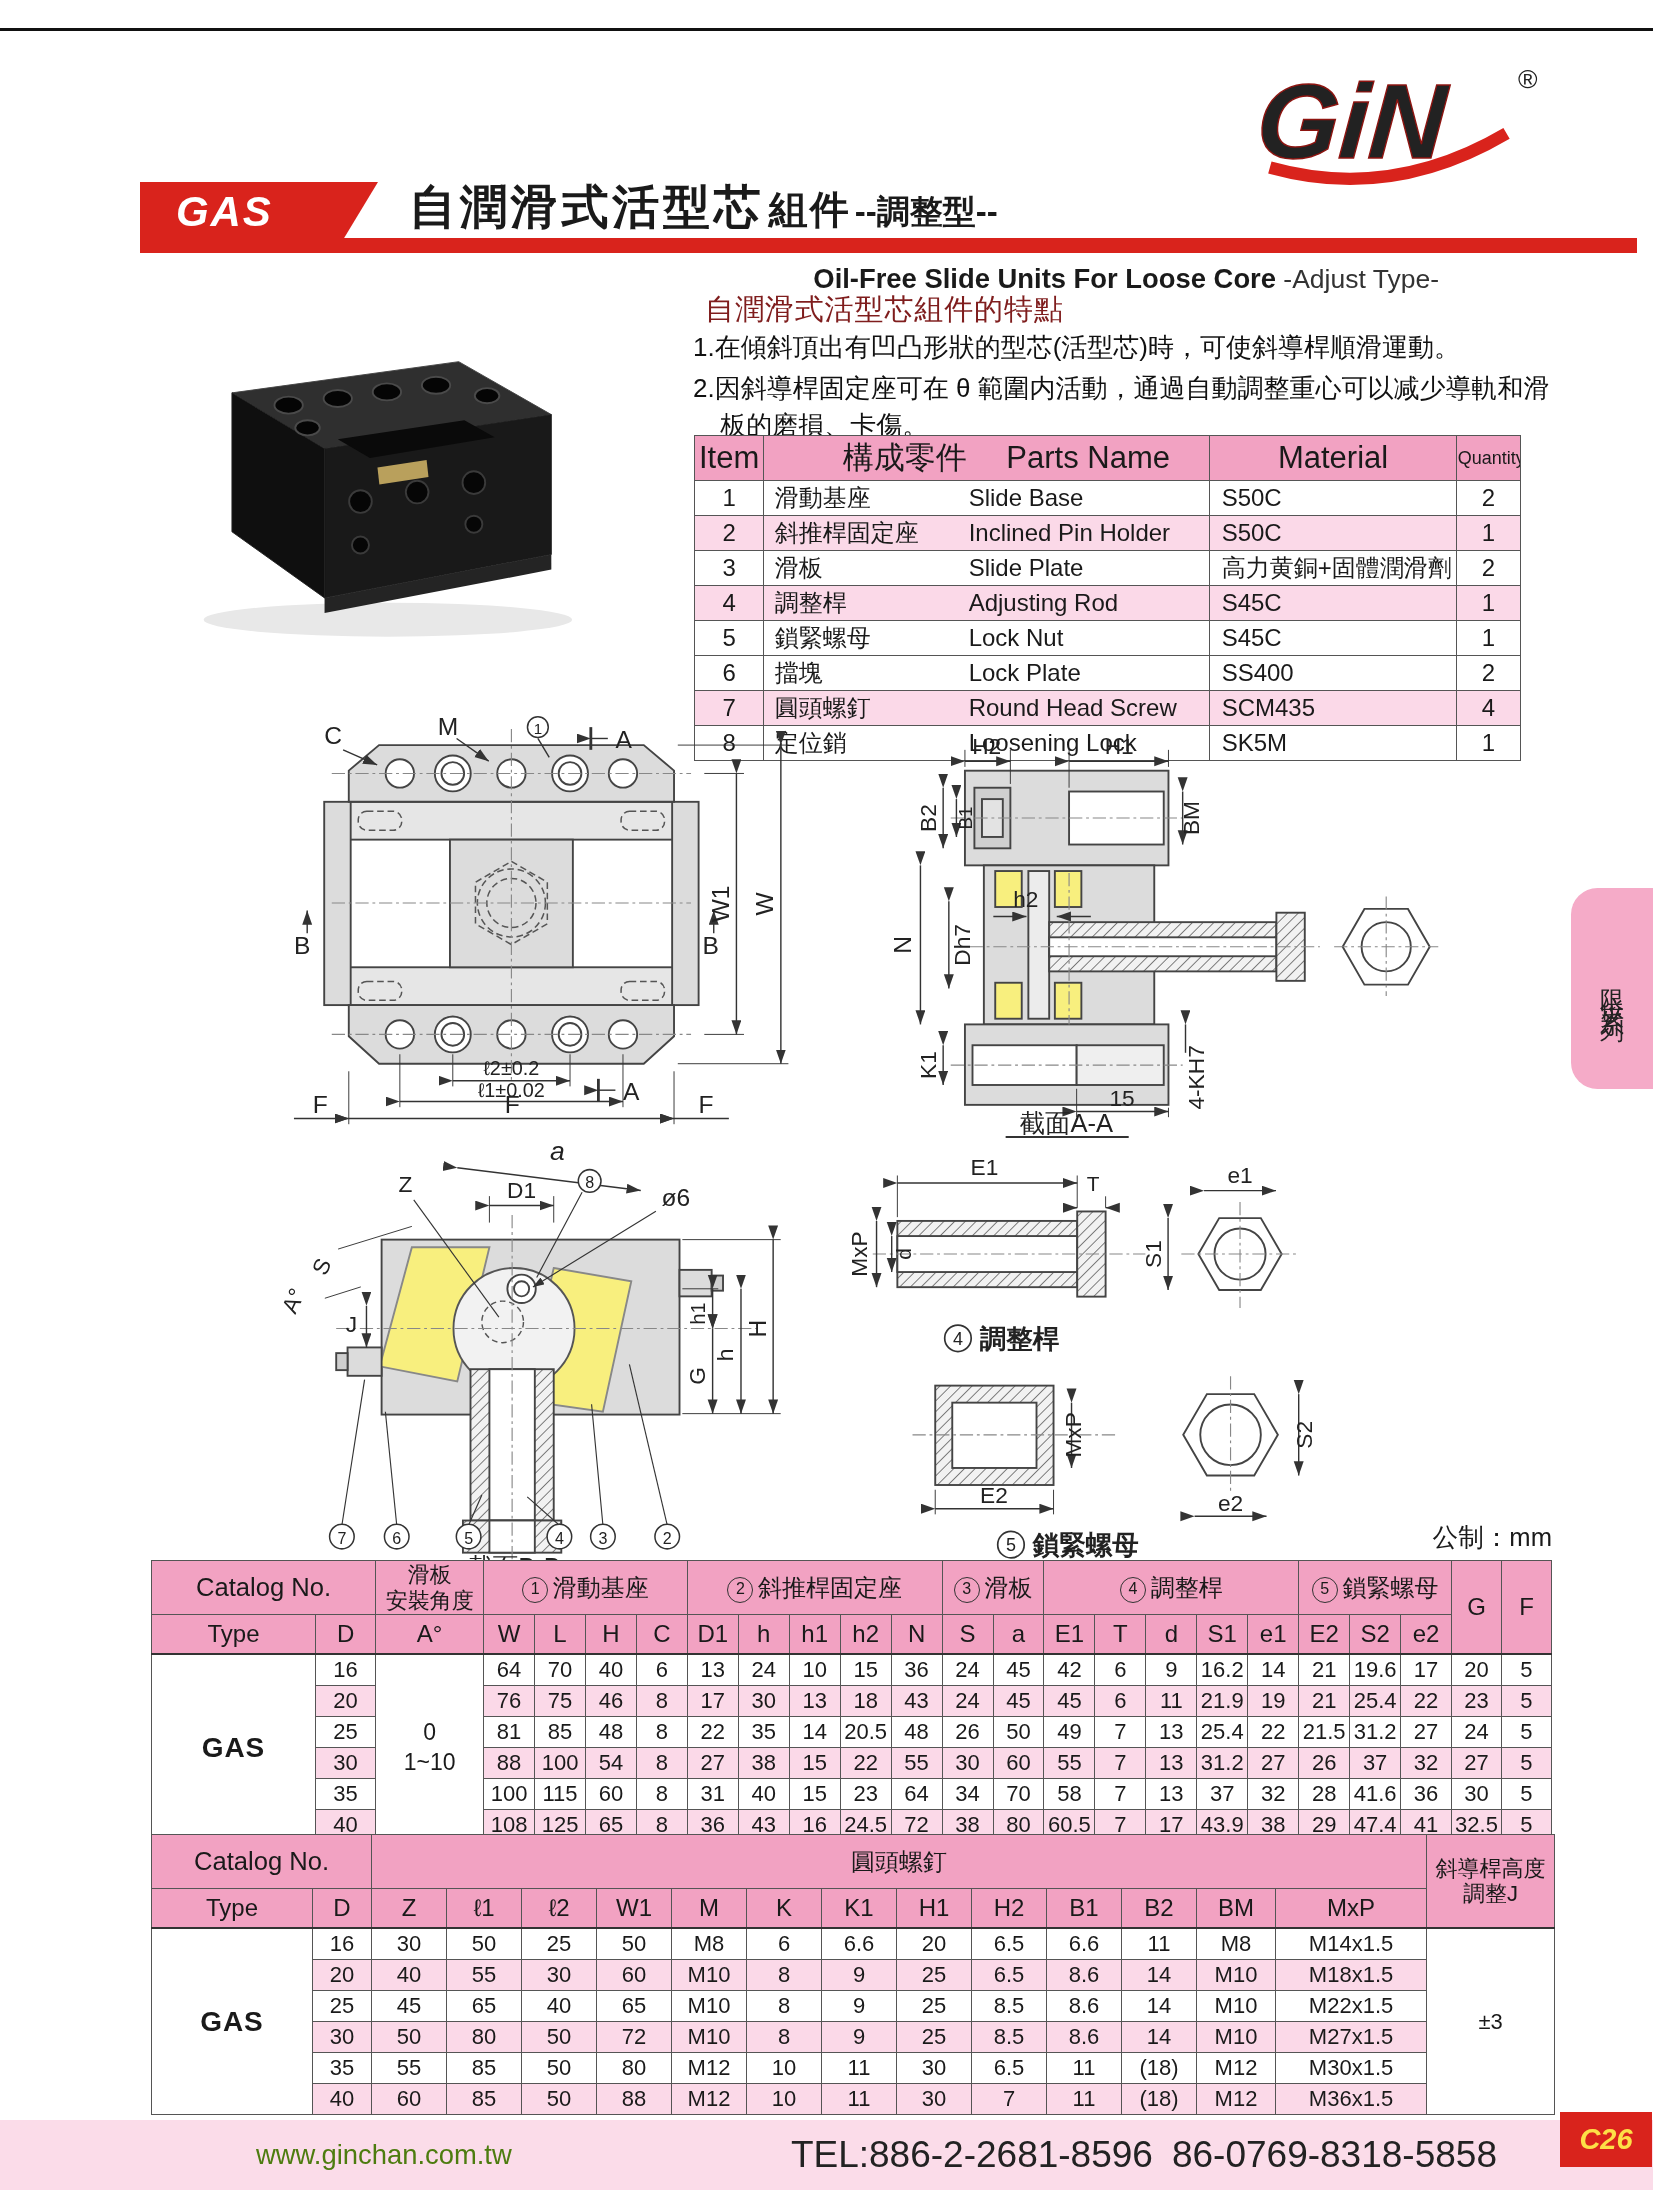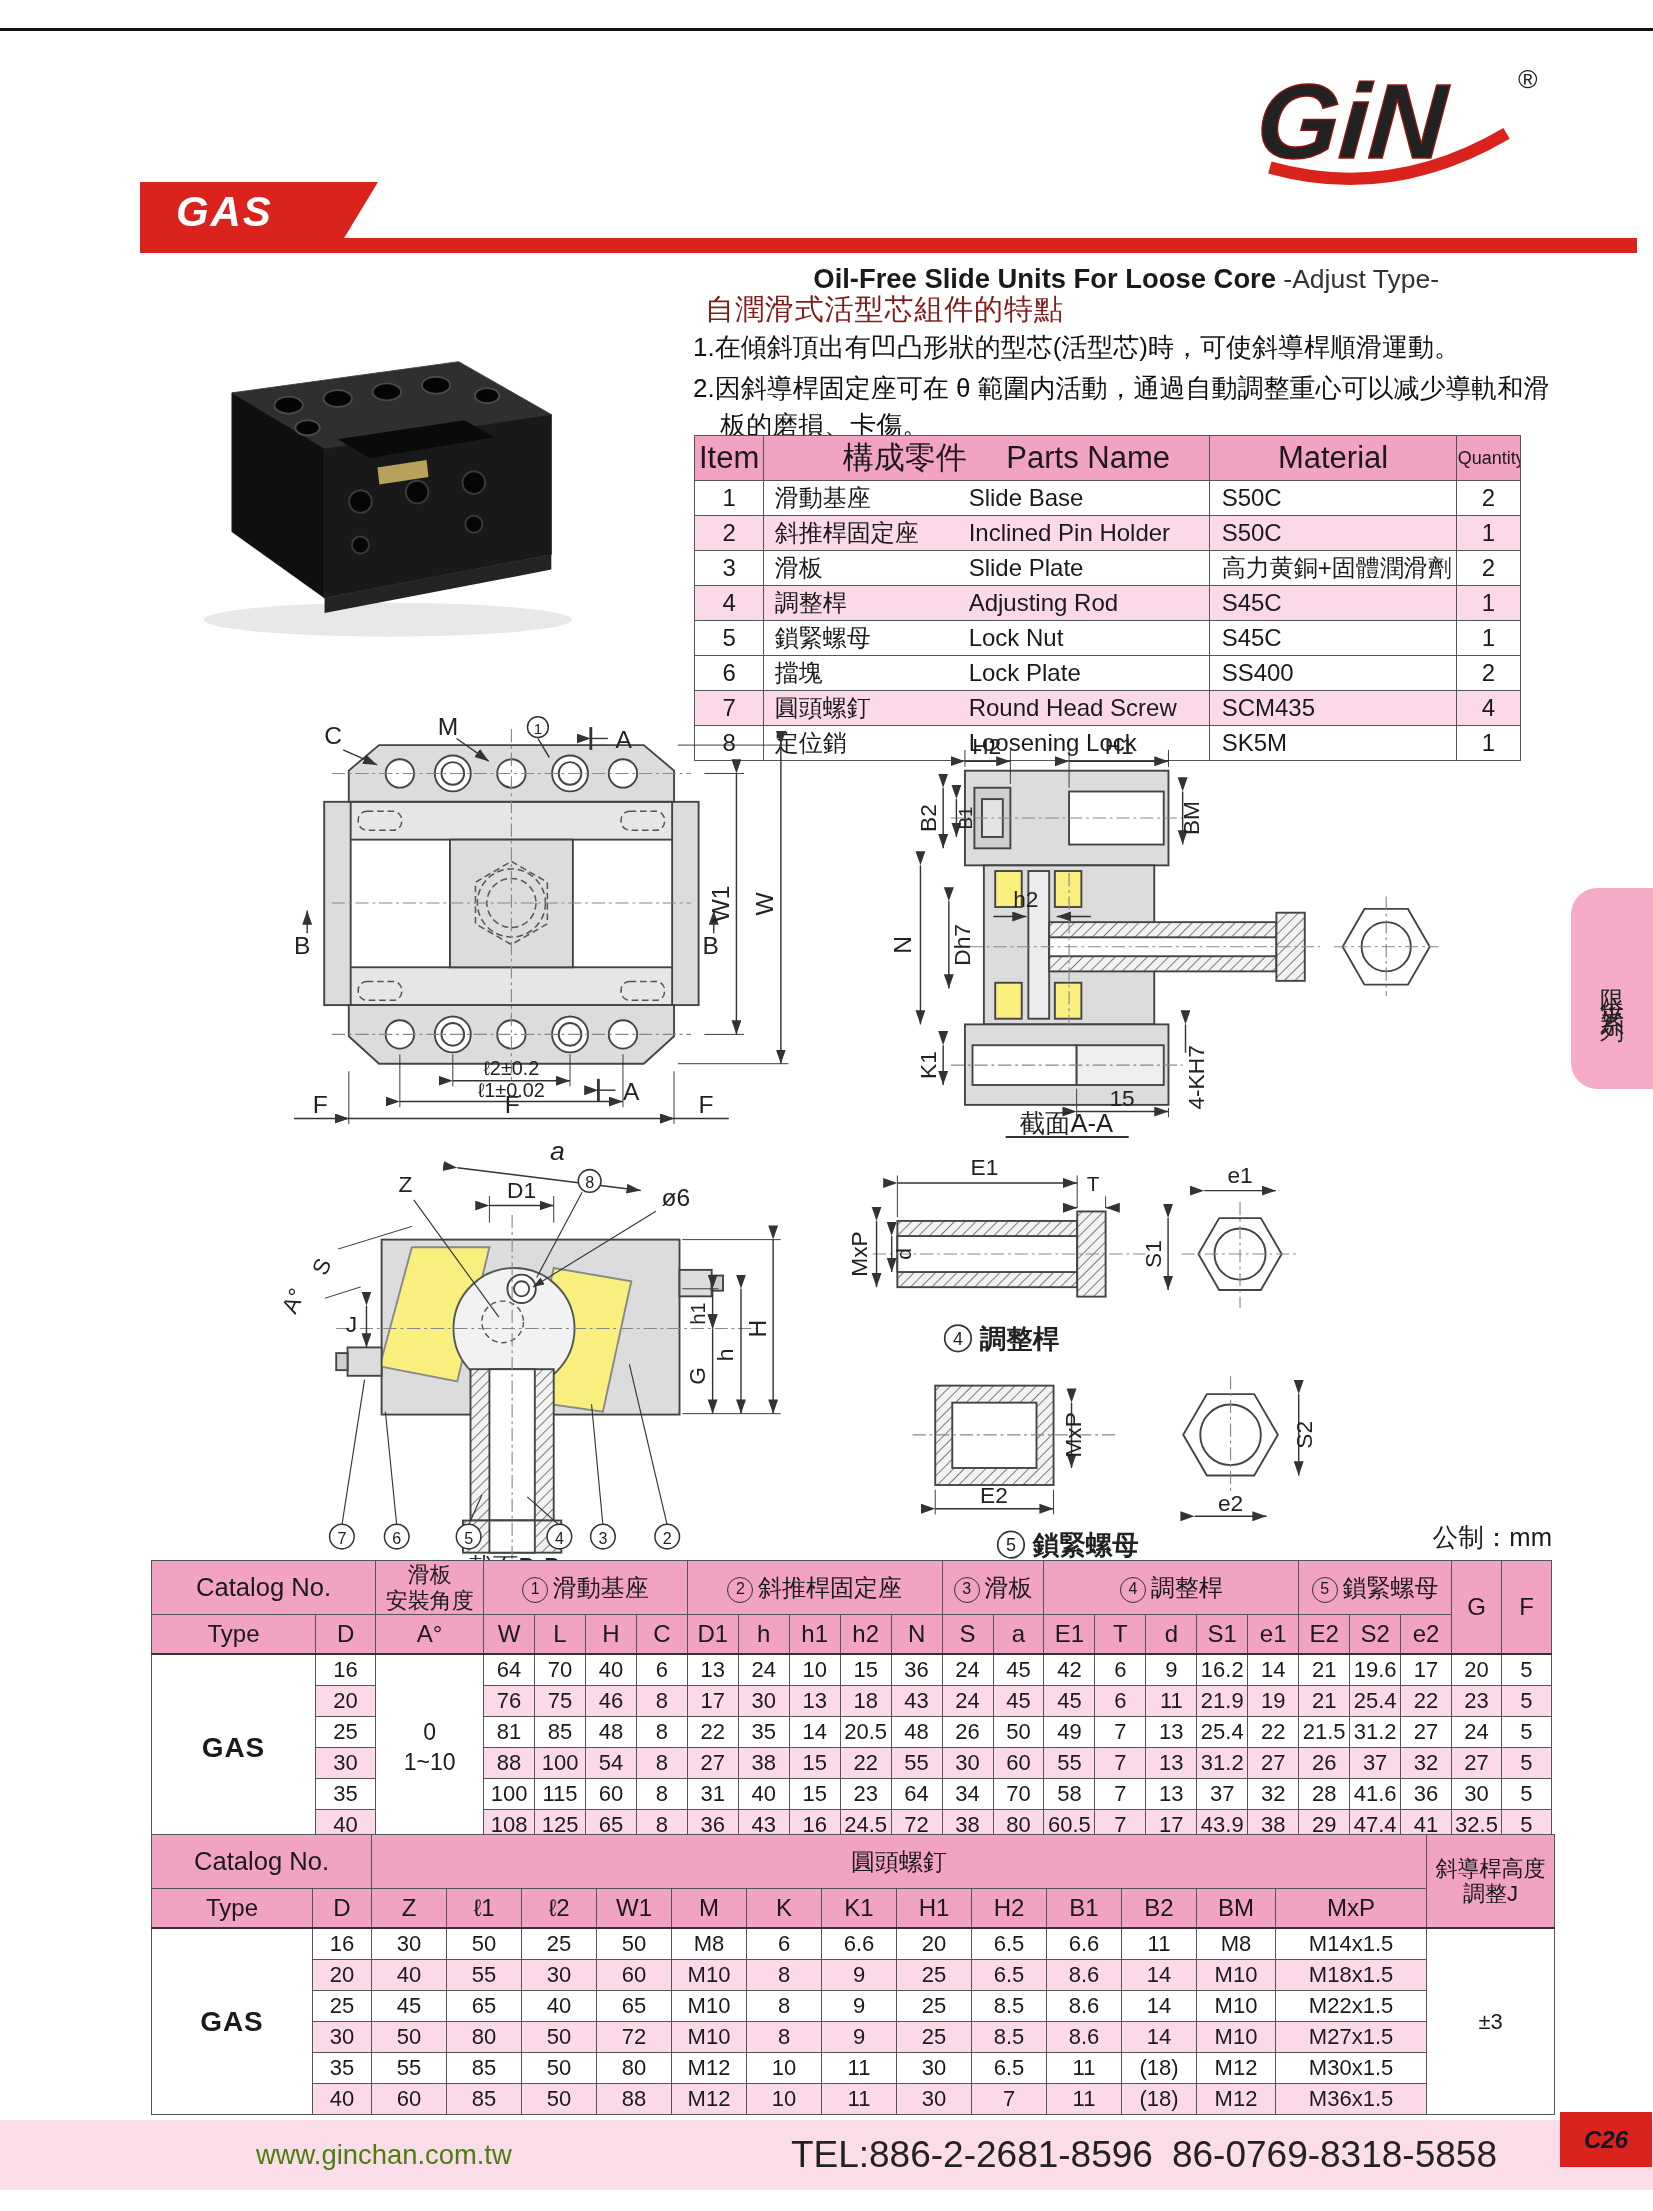--- a/index.html
+++ b/index.html
@@ -62,39 +62,44 @@
   .sidetab{left:1571px;top:888px;width:82px;height:201px;background:#f5abc8;
            border-radius:26.5px 0 0 26.5px;display:flex;align-items:center;justify-content:center;}
   .sidetab span{writing-mode:vertical-rl;font-size:24px;letter-spacing:7.6px;color:#222;}
   
   .footer{left:0;top:2120px;width:1653px;height:70px;background:#fbdce9;
           display:flex;align-items:center;justify-content:space-between;}
   .footer .site{margin-left:256px;font-size:27.4px;color:#4d7c0f;}
   .footer .tels{margin-right:156px;font-size:37px;color:#222;display:flex;gap:19px;}
   .c26{left:1560px;top:2112px;width:92px;height:55px;background:#d9231c;display:flex;
        align-items:center;justify-content:center;}
-  .c26 span{color:#0f172a;font-weight:bold;font-style:italic;font-size:24px;}
+  .c26 span{color:#fde047;font-weight:bold;font-style:italic;font-size:29px;}
   
   svg text{font-family:"Liberation Sans","DejaVu Sans",sans-serif;fill:#222;}
 </style>
 </head>
 <body>
 
 <div class="page">
 
   <div class="abs topline"></div>
 
   <svg class="abs" style="left:1249px;top:52px;" width="303" height="142" viewBox="0 0 320 150">
     <path d="M22,122 Q150,158 272,86" stroke="#d9231c" stroke-width="13" fill="none"></path>
     <text x="14" y="112" font-size="112" font-style="italic" font-weight="bold" fill="#d9231c" stroke="#8e1410" stroke-width="1.5" transform="skewX(-4)">GiN</text>
     <text x="284" y="38" font-size="28" fill="#d9231c">®</text>
   </svg>
 
   <div class="abs badge">
     <span>GAS</span>
+  </div>
+  <div class="abs title-zh">
+    <span class="big">自潤滑式活型芯</span>
+    <span class="mid">組件</span>
+    <span class="tail">--調整型--</span>
   </div>
   <div class="abs redbar"></div>
   <div class="abs subtitle">
     <span class="b">Oil-Free Slide Units For Loose Core</span><span class="l"> -Adjust Type-</span>
   </div>
 
   <div class="abs feat-head">自潤滑式活型芯組件的特點</div>
   <div class="abs feat-body">
     <p class="feat-item">1.在傾斜頂出有凹凸形狀的型芯(活型芯)時，可使斜導桿順滑運動。</p>
     <p class="feat-item">2.因斜導桿固定座可在 θ 範圍内活動，通過自動調整重心可以减少導軌和滑板的磨損、卡傷。</p>

